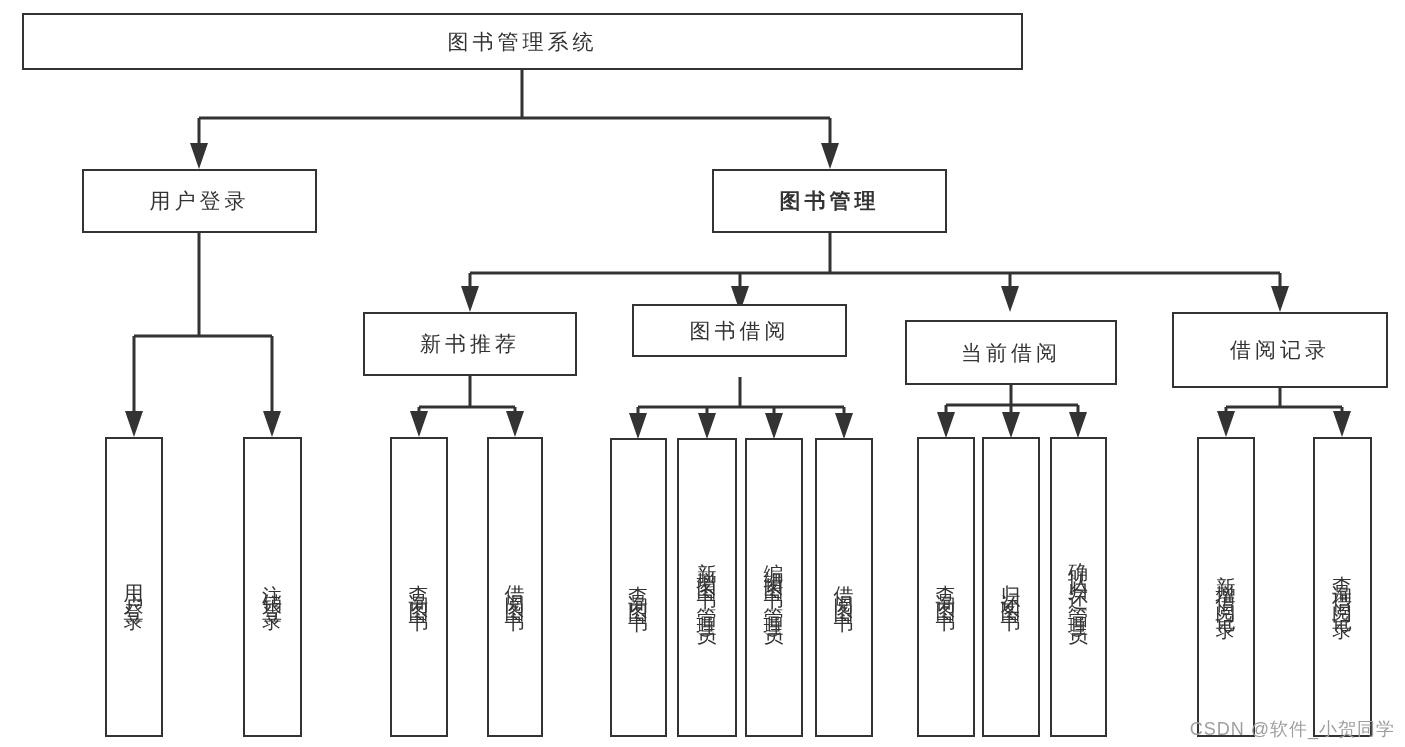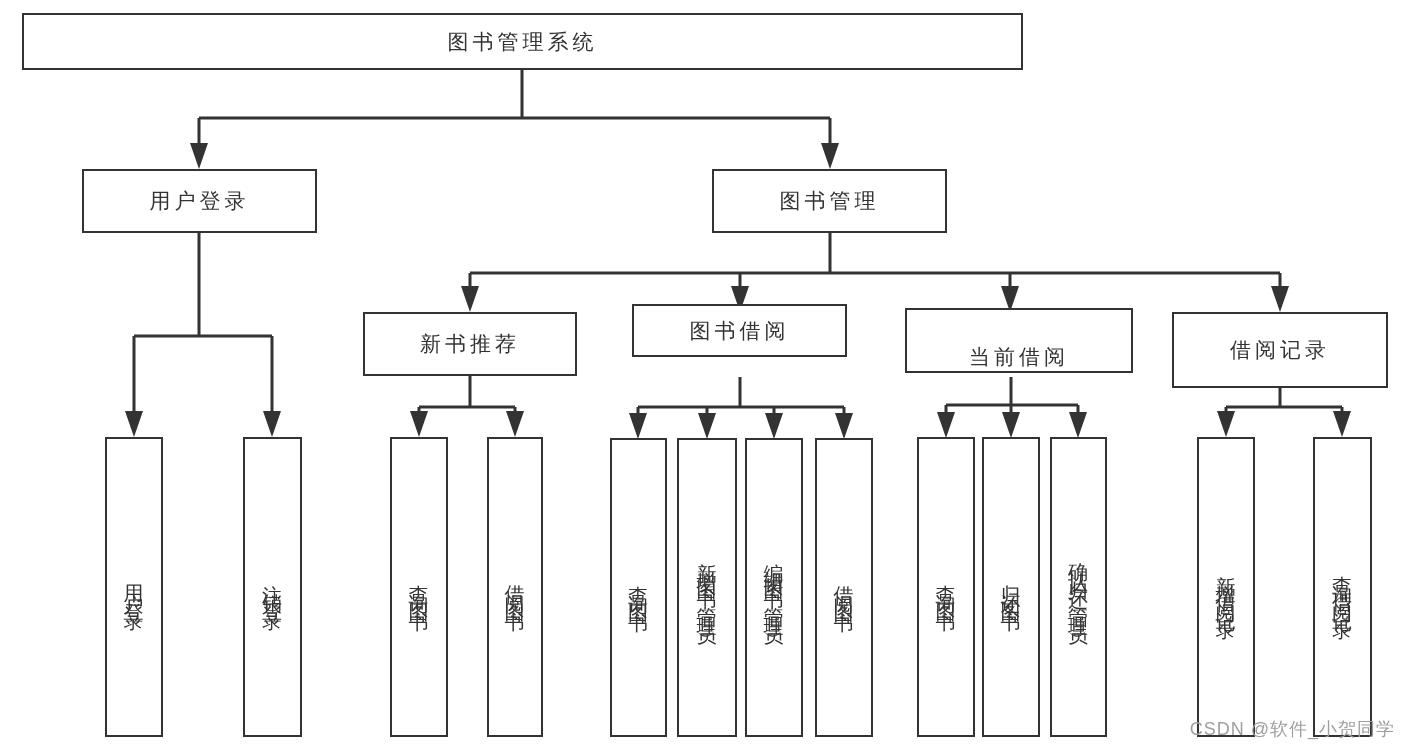--- a/index.html
+++ b/index.html
@@ -81,31 +81,31 @@
              M1217 411 H1235 L1226 437 Z  M1333 411 H1351 L1342 437 Z"></path>
   </svg>
 
   <div class="box h" style="left:22px; top:13px; width:1001px; height:57px;text-align:right;">
     <span>图书管理系统</span>
   </div>
 
   <div class="box h" style="left:82px; top:169px; width:235px; height:64px;">
     <span>用户登录</span>
   </div>
-  <div class="box h" style="left:712px; top:169px; width:235px; height:64px;">
+  <div class="box h" style="left:712px; top:169px; width:235px; height:64px;font-weight:bold;">
     <span>图书管理</span>
   </div>
 
   <div class="box h" style="left:363px; top:312px; width:214px; height:64px;">
     <span>新书推荐</span>
   </div>
   <div class="box h" style="left:632px; top:304px; width:215px; height:53px;">
     <span>图书借阅</span>
   </div>
-  <div class="box h" style="left:905px; top:308px; width:228px; height:65px;align-items:flex-end;">
+  <div class="box h" style="left:905px; top:320px; width:212px; height:65px;">
     <span>当前借阅</span>
   </div>
   <div class="box h" style="left:1172px; top:312px; width:216px; height:76px;">
     <span>借阅记录</span>
   </div>
 
   <div class="box v" style="left:105px; top:437px; width:58px; height:300px;">
     <span>用户登录</span>
   </div>
   <div class="box v" style="left:243px; top:437px; width:59px; height:300px;">

